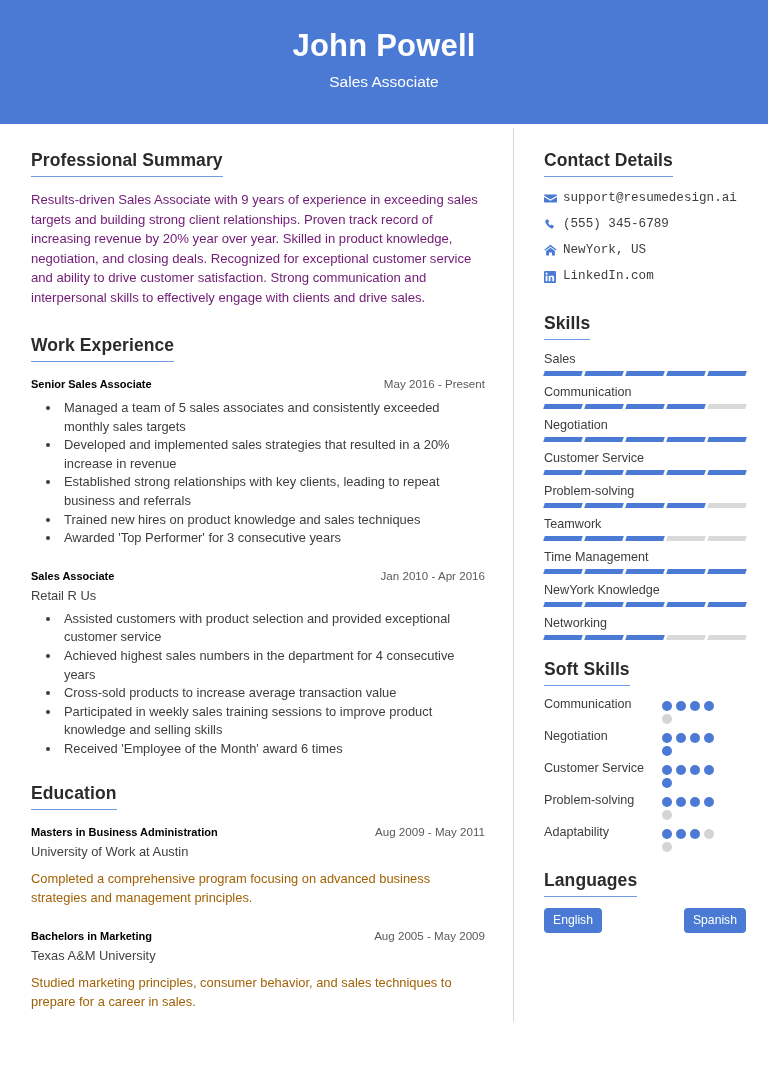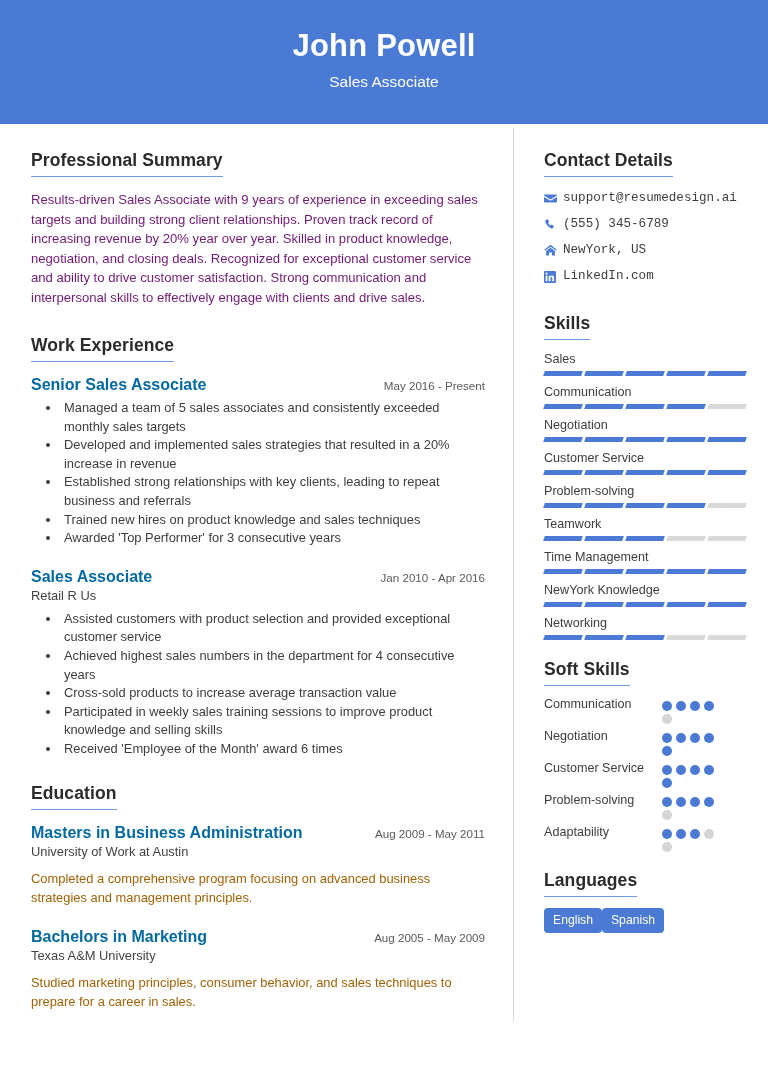--- a/index.html
+++ b/index.html
@@ -87,23 +87,23 @@
   }
 
   
   .entry { margin-bottom: 2px; }
   .entry-top {
     display: flex;
     justify-content: space-between;
     align-items: baseline;
   }
   .entry-role {
-    font-size: 16px;
+    font-size: 11px;
     font-weight: bold;
-    color: #0369a1;
+    color: #000000;
     line-height: 19px;
   }
   .entry-date {
     font-size: 11.6px;
     color: #5a5a5a;
     white-space: nowrap;
     padding-left: 12px;
   }
   .entry-org {
     font-size: 12.9px;
@@ -204,20 +204,21 @@
     background: #d4d4d4;
   }
   .dot.on { background: #4a7ad4; }
 
   
   .lang-row {
     display: flex;
     flex-wrap: wrap;
     gap: 0;
     margin-top: 1px;
+    justify-content: space-between;
   }
   .lang-pill {
     background: #4a7ad4;
     color: #ffffff;
     font-size: 12.2px;
     line-height: 1;
     padding: 6px 9px 7px;
     border-radius: 4px;
   }
 </style>

